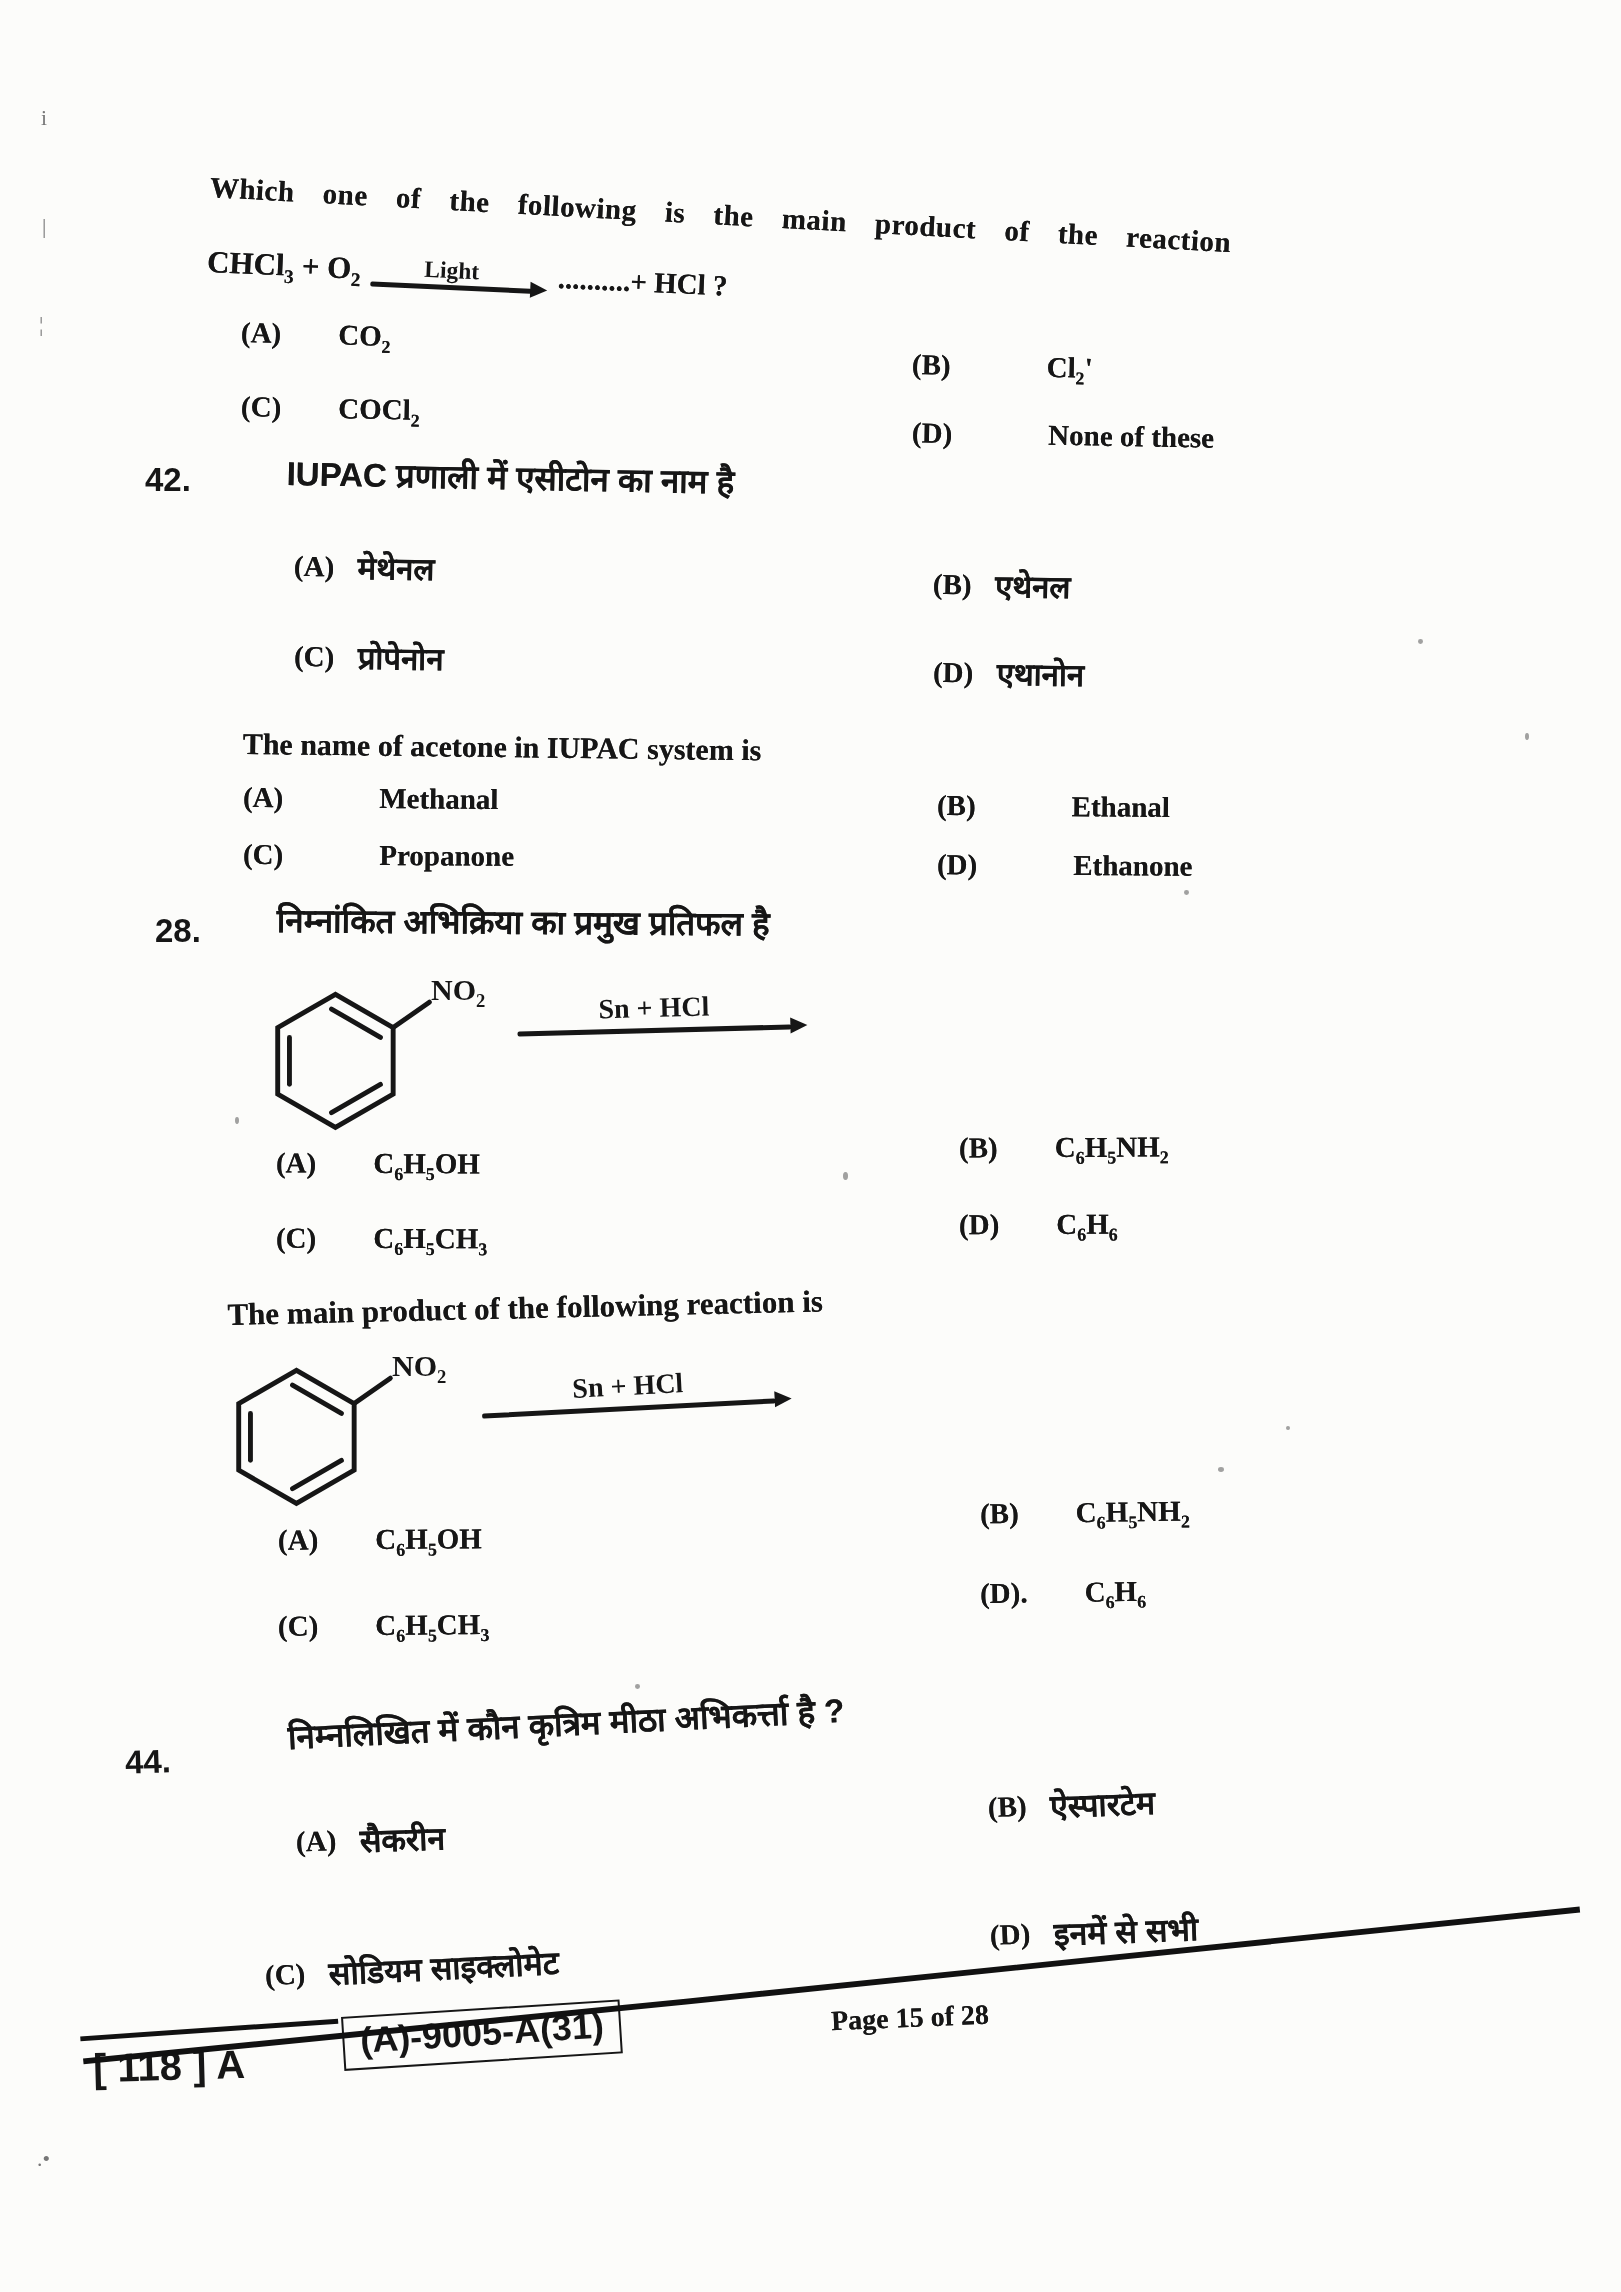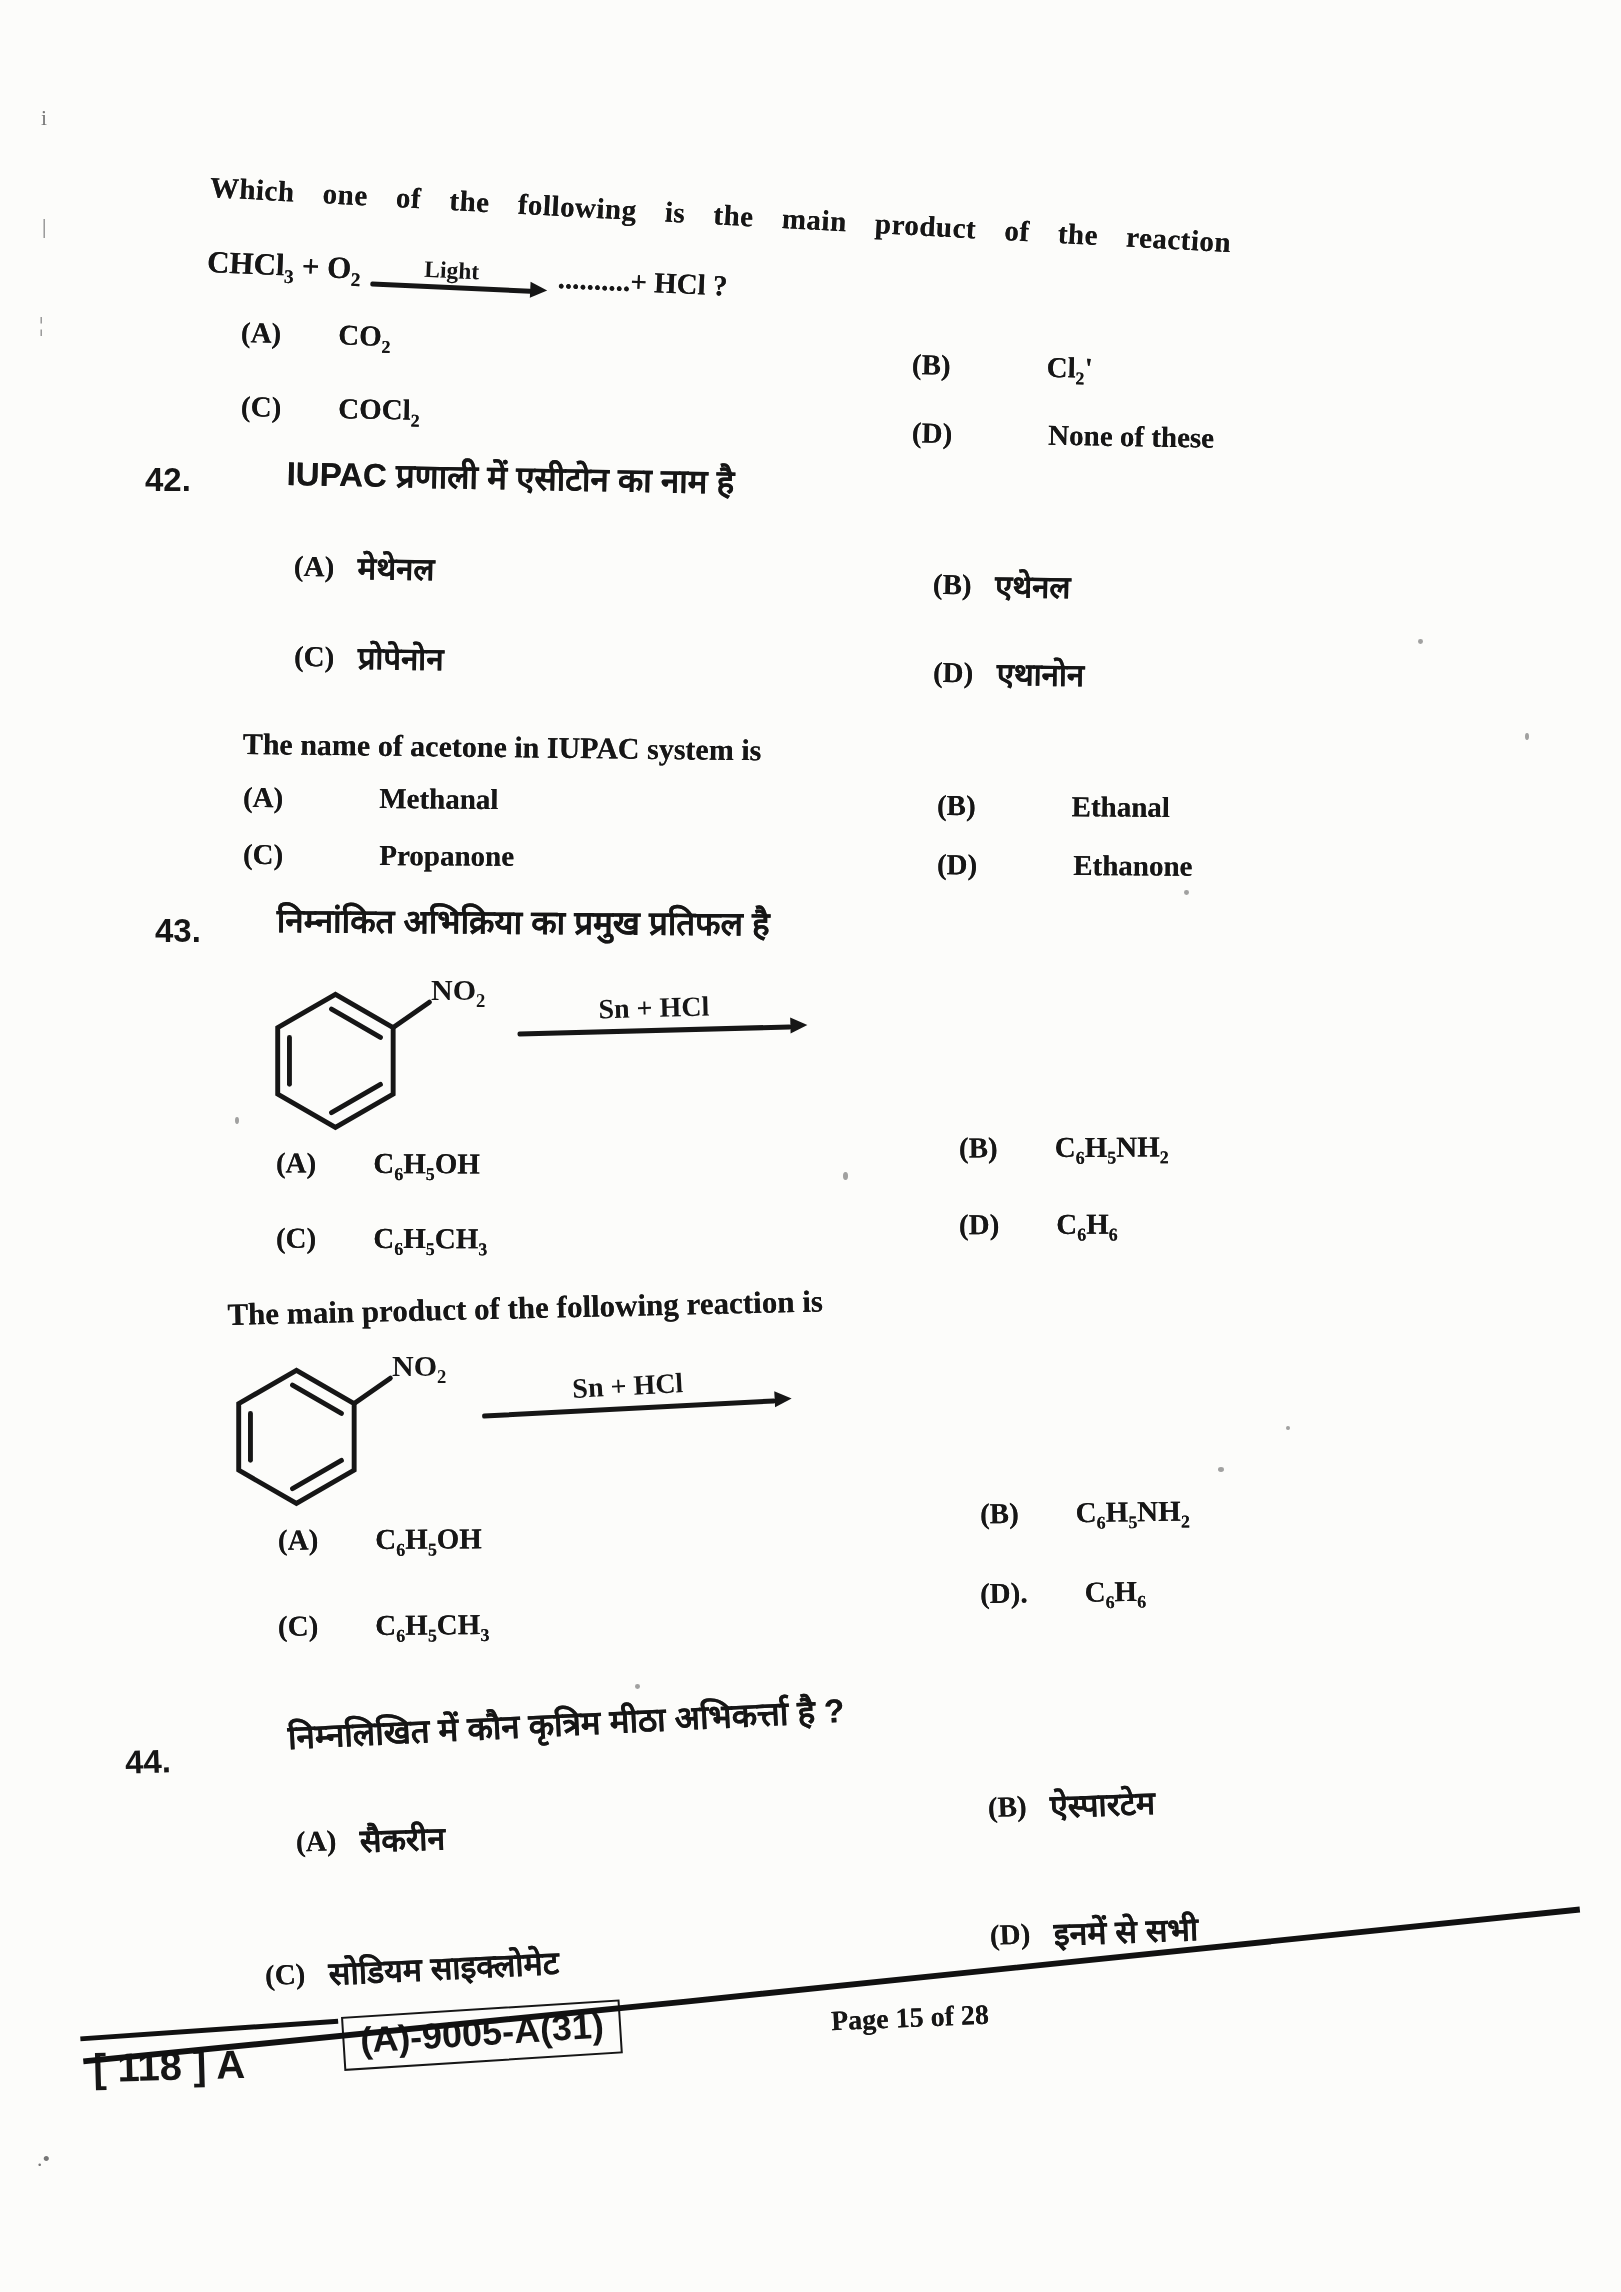--- a/index.html
+++ b/index.html
@@ -116,21 +116,21 @@
       <span class="en lbl">(C)</span>
       <span class="en val">Propanone</span>
     </div>
     <div class="abs opt gap-lg" style="left:937px; top:847px; transform:rotate(.4deg);">
       <span class="en lbl">(D)</span>
       <span class="en val">Ethanone</span>
     </div>
   </div>
 
   <div>
-    <span class="abs qnum" style="left:155px; top:912px;">43.</span>
+    <span class="abs qnum" style="left:155px; top:912px;">28.</span>
     <div class="abs hi" style="left:277px; top:900px; transform:rotate(.4deg); transform-origin:left top;">निम्नांकित अभिक्रिया का प्रमुख प्रतिफल है</div>
 
     <div class="struct" style="left:257px; top:965px; width:608px; height:181px;">
       <svg width="196" height="181" viewBox="0 0 200 185">
         <g stroke="#161616" stroke-width="5" fill="none" stroke-linecap="round">
           <polygon points="80,30 21,64 21,132 80,166 139,132 139,64"></polygon>
           <line x1="33" y1="74" x2="33" y2="122"></line>
           <line x1="76" y1="151" x2="126" y2="122"></line>
           <line x1="126" y1="74" x2="76" y2="45"></line>
           <line x1="139" y1="64" x2="176" y2="38"></line>

